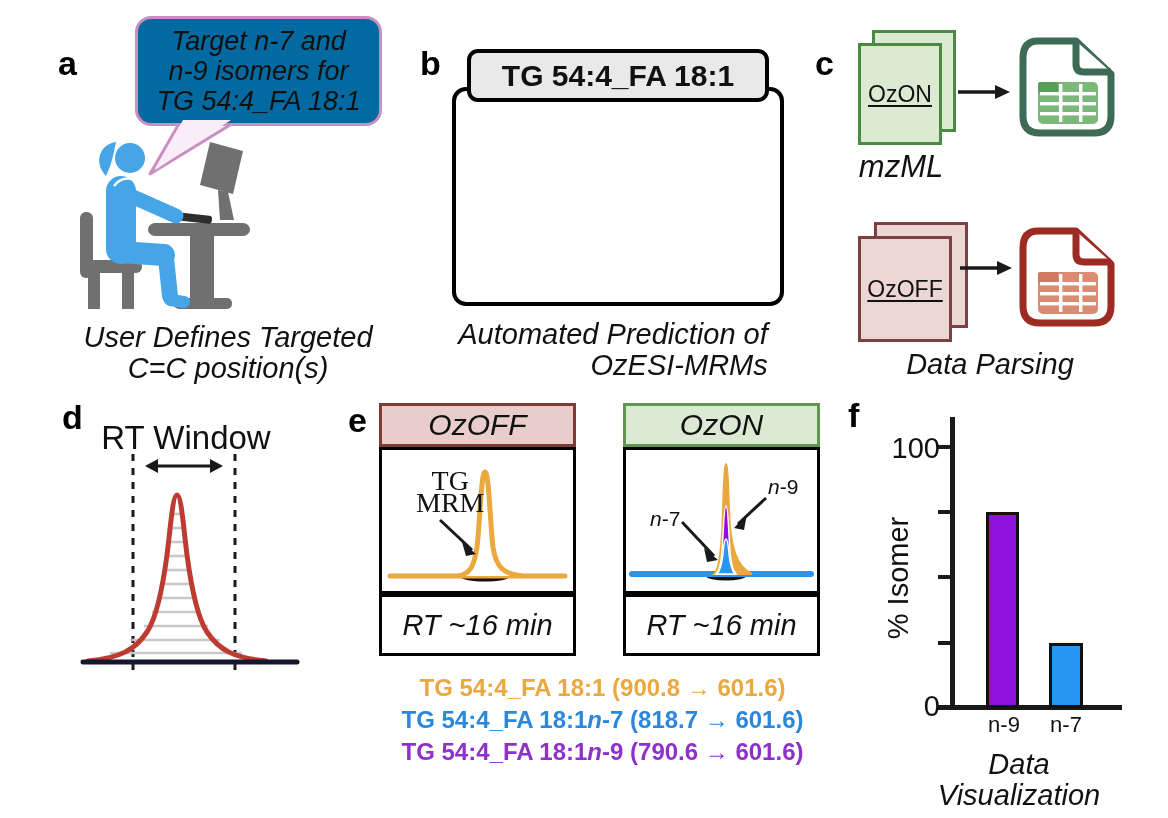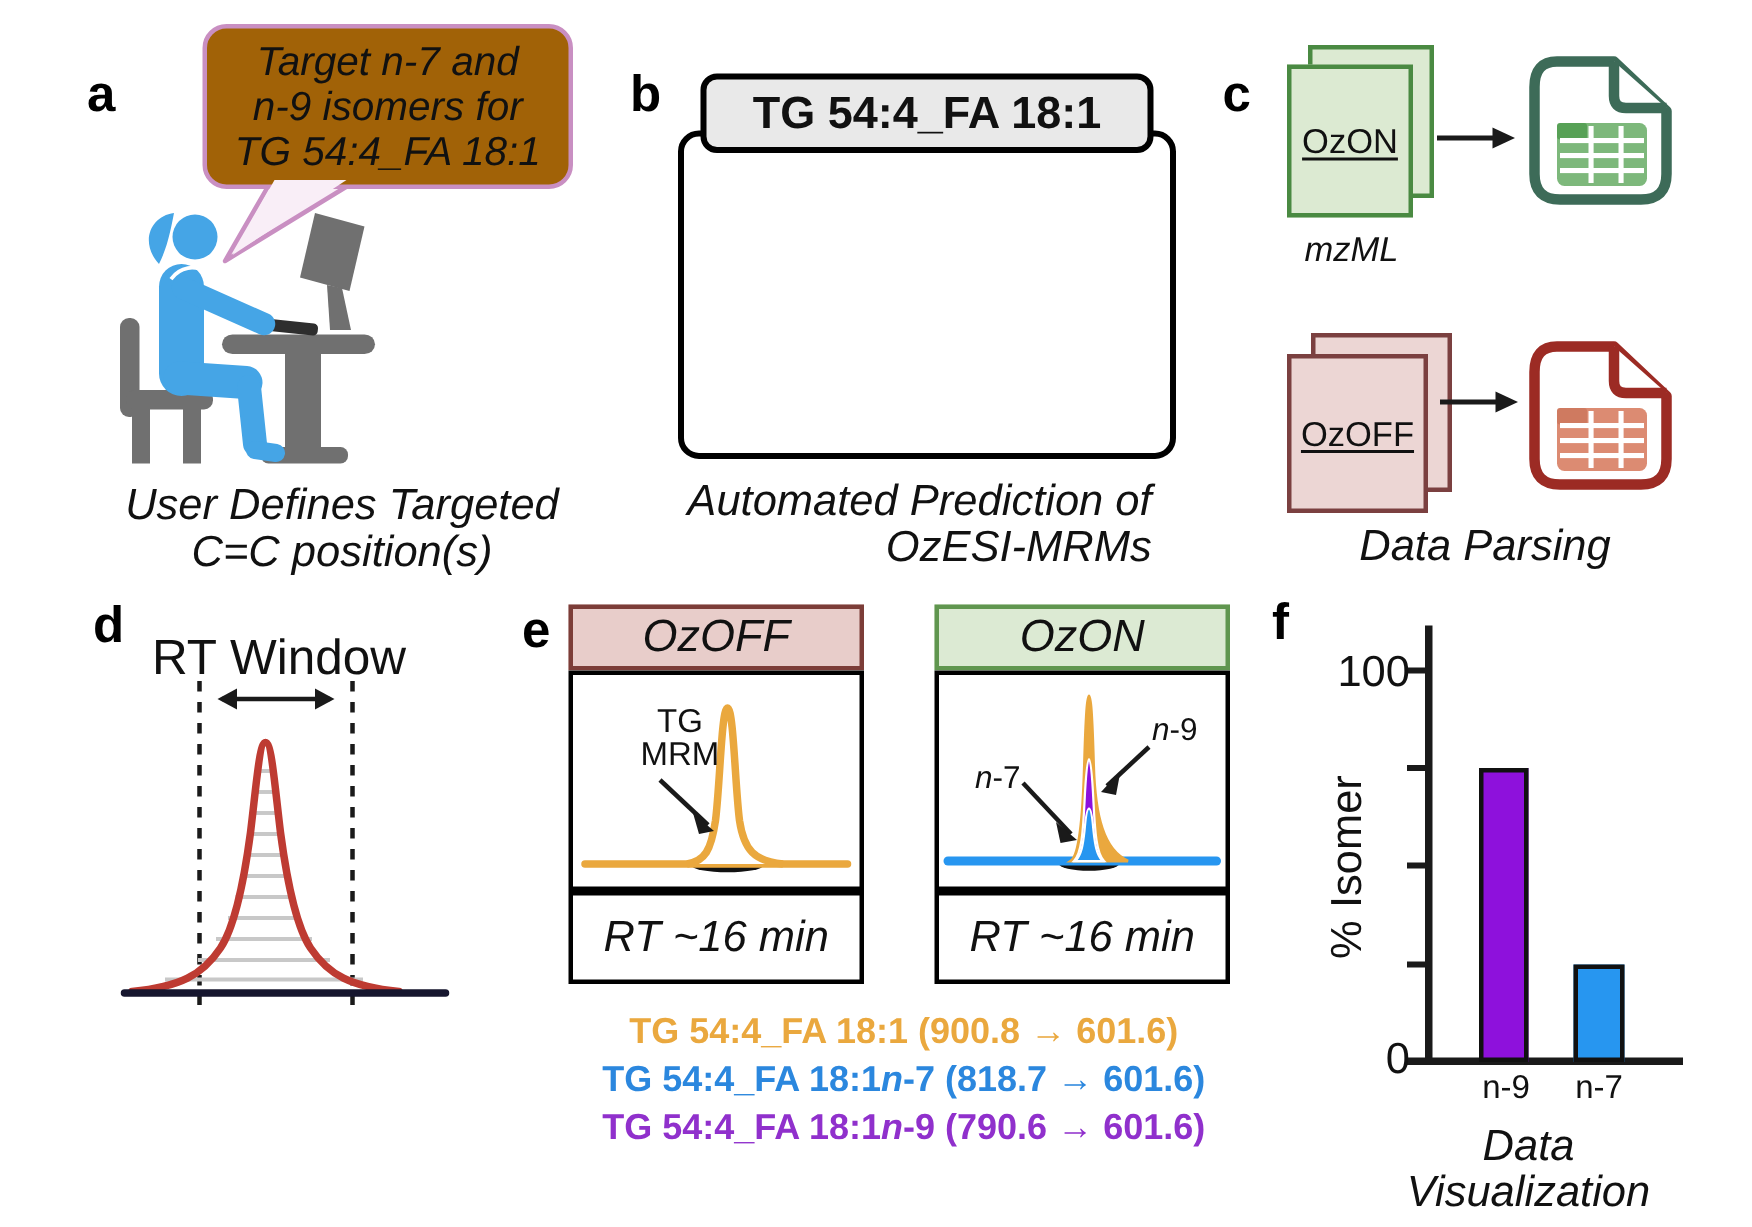--- a/index.html
+++ b/index.html
@@ -5,37 +5,37 @@
   html,body{margin:0;padding:0;background:#fff;}
   .canvas{position:relative;width:1168px;height:818px;background:#ffffff;overflow:hidden;
           font-family:"Liberation Sans","DejaVu Sans",sans-serif;color:#111;}
   .abs{position:absolute;}
   .panel-letter{position:absolute;font-size:34px;font-weight:bold;color:#000;}
   .caption{position:absolute;font-style:italic;font-size:29px;line-height:31px;
            text-align:center;white-space:pre-line;color:#111;transform:translateX(-50%);}
   .it{font-style:italic;}
   
   .bubble{position:absolute;left:135px;top:16px;width:247px;height:110px;box-sizing:border-box;
-          background:#a16207;border:3px solid #c98fc2;border-radius:16px;z-index:2;
+          background:#0369a1;border:3px solid #c98fc2;border-radius:16px;z-index:2;
           display:flex;align-items:center;justify-content:center;}
   .bubble-text{font-style:italic;font-size:27px;line-height:30px;text-align:center;white-space:pre-line;}
   .tail{position:absolute;left:145px;top:120px;z-index:1;}
   .tail-fill{position:absolute;left:145px;top:120px;z-index:3;}
   
   .b-main{position:absolute;left:452px;top:87px;width:332px;height:219px;box-sizing:border-box;
           border:4px solid #000;border-radius:14px;background:#fff;z-index:1;}
   .b-header{position:absolute;left:467px;top:49px;width:302px;height:53px;box-sizing:border-box;
             border:4px solid #000;border-radius:11px;background:#e9e9e9;z-index:2;
             display:flex;align-items:center;justify-content:center;font-size:30px;font-weight:bold;}
   .b-line{position:absolute;font-size:27px;white-space:nowrap;transform:translateX(-50%);}
   .u{text-decoration:underline;text-underline-offset:4px;}
   
   .page{position:absolute;box-sizing:border-box;border:3px solid;display:flex;align-items:center;justify-content:center;}
   .page-label{font-size:23px;text-decoration:underline;text-underline-offset:3px;color:#111;}
-  .c-label{position:absolute;font-style:italic;font-size:23px;line-height:25px;text-align:left;
+  .c-label{position:absolute;font-style:italic;font-size:31px;line-height:25px;text-align:left;
            white-space:pre-line;transform:translateX(-50%);}
   
   .e-card{position:absolute;width:197px;}
   .e-header{box-sizing:border-box;height:44px;border:3px solid;display:flex;align-items:center;
             justify-content:center;font-style:italic;font-size:30px;}
   .e-chart{box-sizing:border-box;height:147px;border:3px solid #000;background:#fff;position:relative;margin-top:0px;}
   .e-rt{box-sizing:border-box;height:62px;border:3px solid #000;background:#fff;display:flex;
         align-items:center;justify-content:center;font-style:italic;font-size:29px;margin-top:0px;}
   .e-peaklabel{position:absolute;font-size:21px;line-height:22px;text-align:center;color:#111;}
   .legend{position:absolute;left:390px;top:672px;width:425px;text-align:center;}
@@ -201,21 +201,21 @@
   <div class="e-card" style="left:379px;top:403px;">
     <div class="e-header" style="background:#e8cdca;border-color:#7c3d38;">OzOFF</div>
     <div class="e-chart">
       <svg width="191" height="141" viewBox="0 0 191 141">
         <ellipse cx="103" cy="127" rx="24" ry="4.5" fill="#111111"></ellipse>
         <line x1="8" y1="126" x2="183" y2="126" stroke="#eaa83e" stroke-width="5" stroke-linecap="round"></line>
         <path d="M76,126 C88,124 92,117 95,97 C98,73 99,22 103,22 C107,22 108,73 111,97 C114,117 121,124 140,126" fill="#ffffff" stroke="#eaa83e" stroke-width="5"></path>
         <line x1="58" y1="70" x2="90" y2="100" stroke="#1a1a1a" stroke-width="3"></line>
         <polygon points="80,92 94,104 84,106" fill="#1a1a1a"></polygon>
       </svg>
-      <div class="e-peaklabel" style="left:45px;top:20px;white-space:pre-line;font-size:22px;">TG
+      <div class="e-peaklabel" style="left:34px;top:20px;white-space:pre-line;font-size:28px;font-family:Liberation Serif, serif;">TG
 MRM</div>
     </div>
     <div class="e-rt">RT ~16 min</div>
   </div>
 
   <div class="e-card" style="left:623px;top:403px;">
     <div class="e-header" style="background:#dcead3;border-color:#60964f;">OzON</div>
     <div class="e-chart">
       <svg width="191" height="141" viewBox="0 0 191 141">
         <ellipse cx="100" cy="126" rx="20" ry="4.5" fill="#111111"></ellipse>

